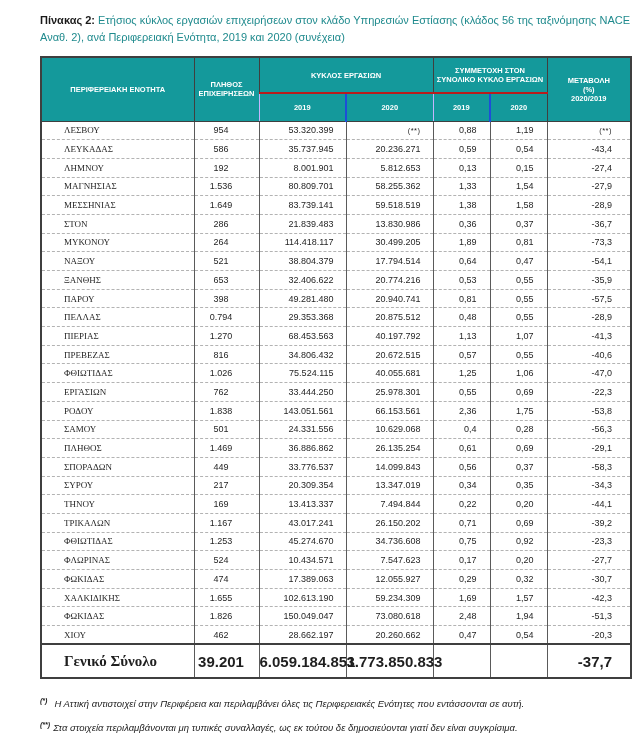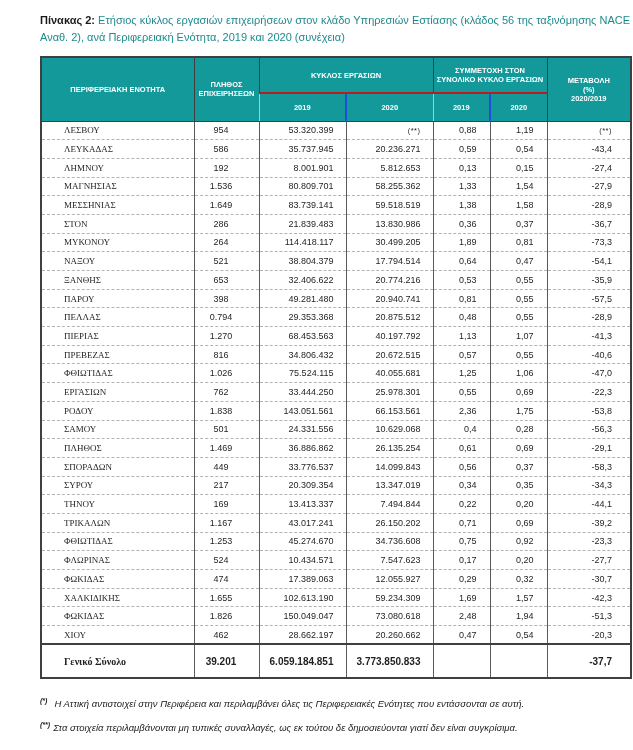--- a/index.html
+++ b/index.html
@@ -64,21 +64,21 @@
 
   td.c-region { text-align: left;  padding-left: 22px; font-family: Liberation Serif, serif; }
   td.c-count  { text-align: center; padding-right: 11px; }
   td.c-num    { text-align: right; padding-right: 12px; }
   td.c-share  { text-align: right; padding-right: 13px; margin-top: 44px; }
   td.c-chg    { text-align: right; padding-right: 18px; }
   td.note-ref { font-size: 7.5px; letter-spacing: 0.5px; }
 
   tfoot td {
     height: 34px;
-    font-size: 10px; font-weight: bold;
+    font-size: 15px; font-weight: bold;
     border-top: 2px solid #3f3f3f;
     border-left: 1px solid #5a5a5a;
     vertical-align: middle; white-space: nowrap;
   }
   tfoot td:first-child { border-left: none; }
 
   
   .footnotes { margin-top: 17px; width: 586px; }
   .footnote {
     font-size: 9.5px; font-style: italic; color: #1c1c1c;

